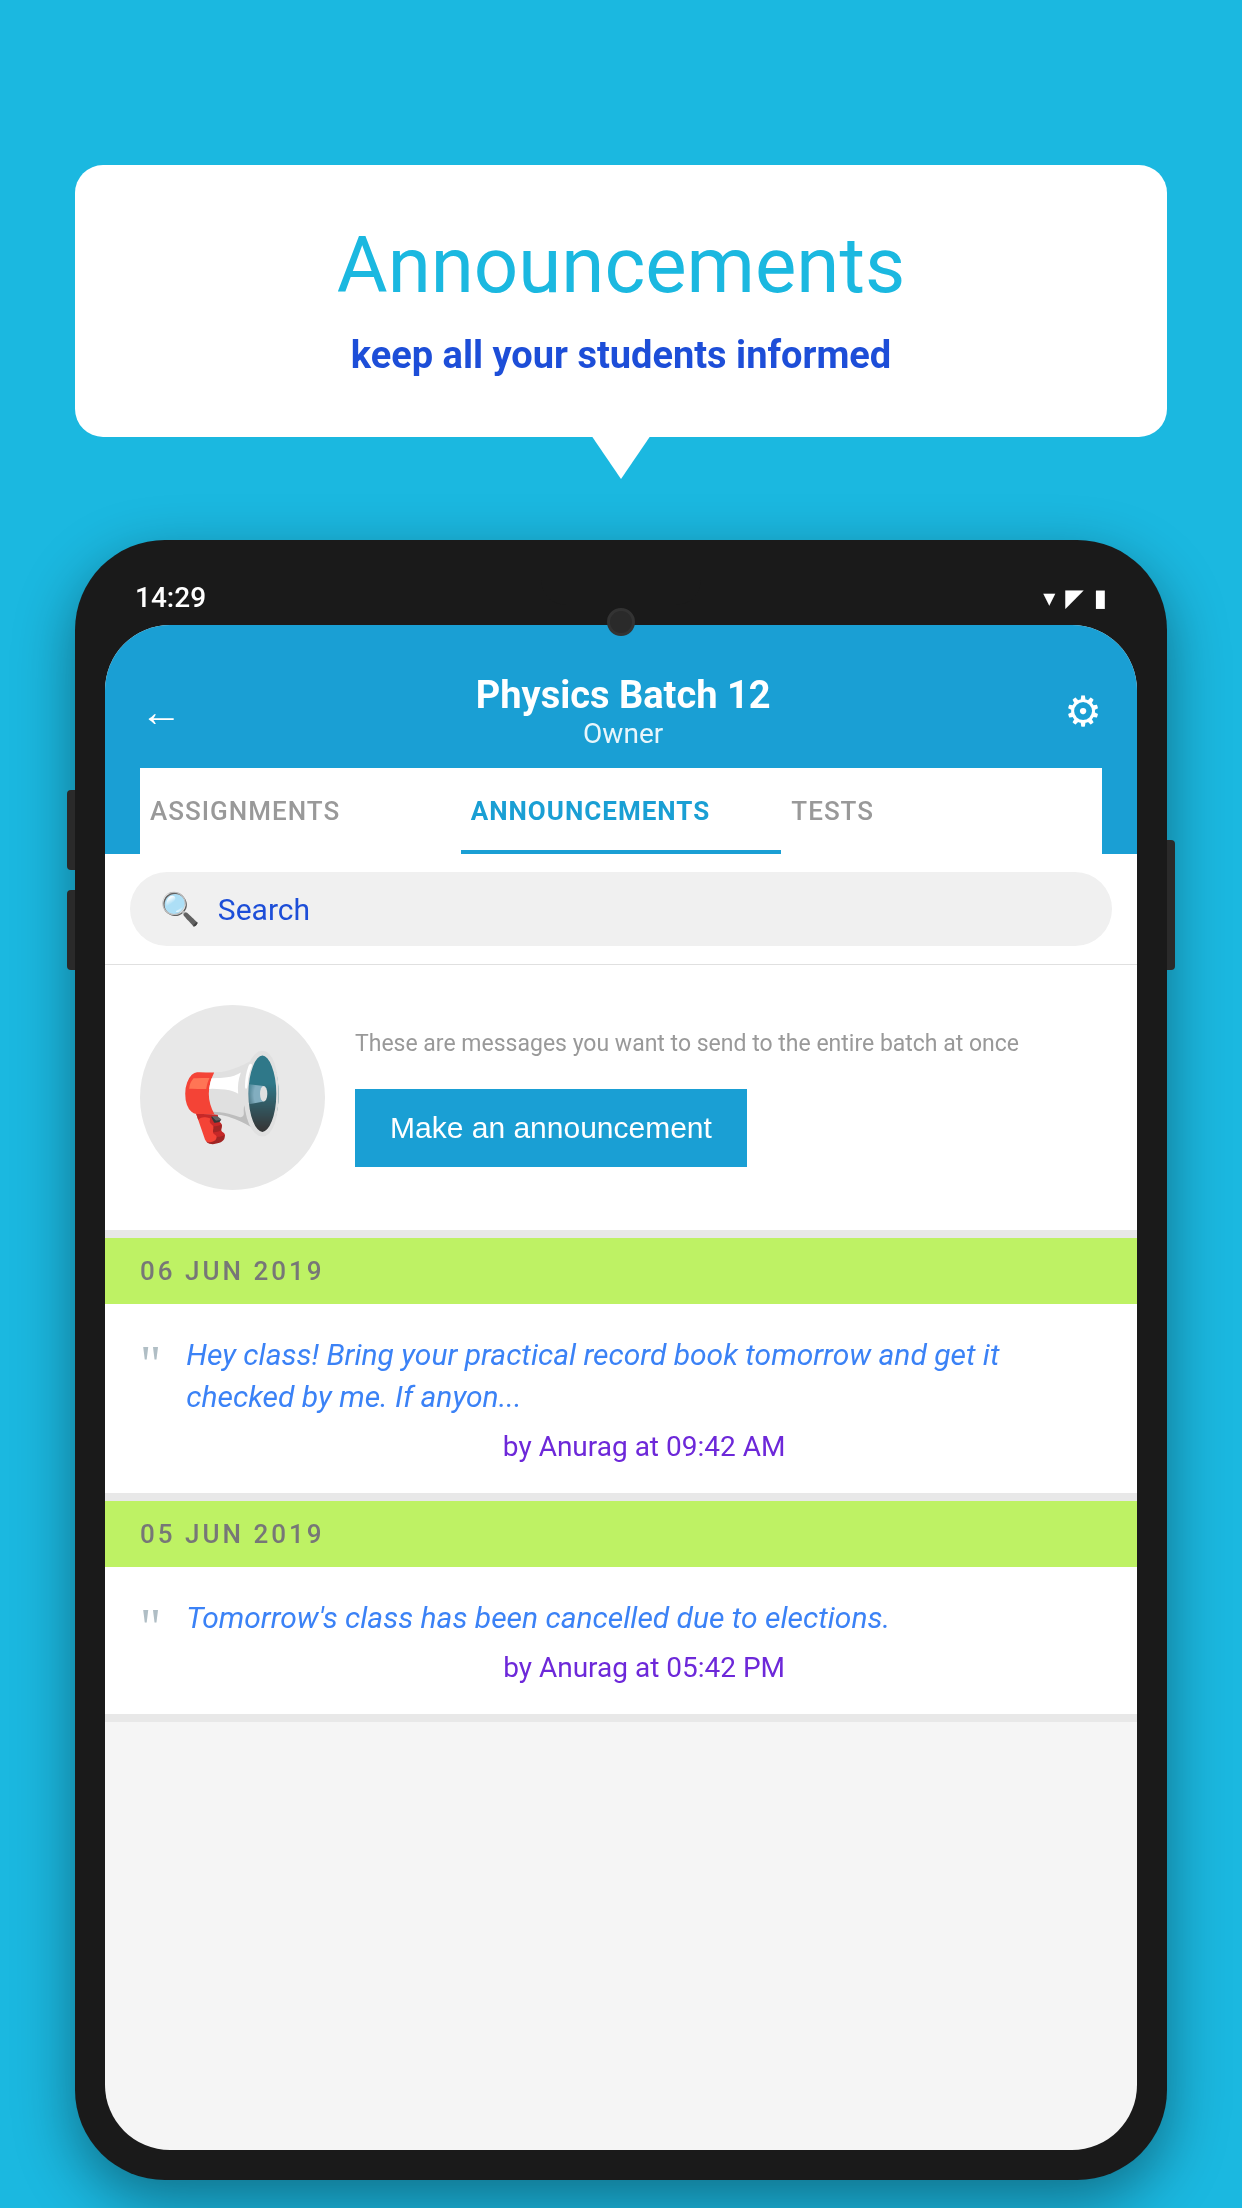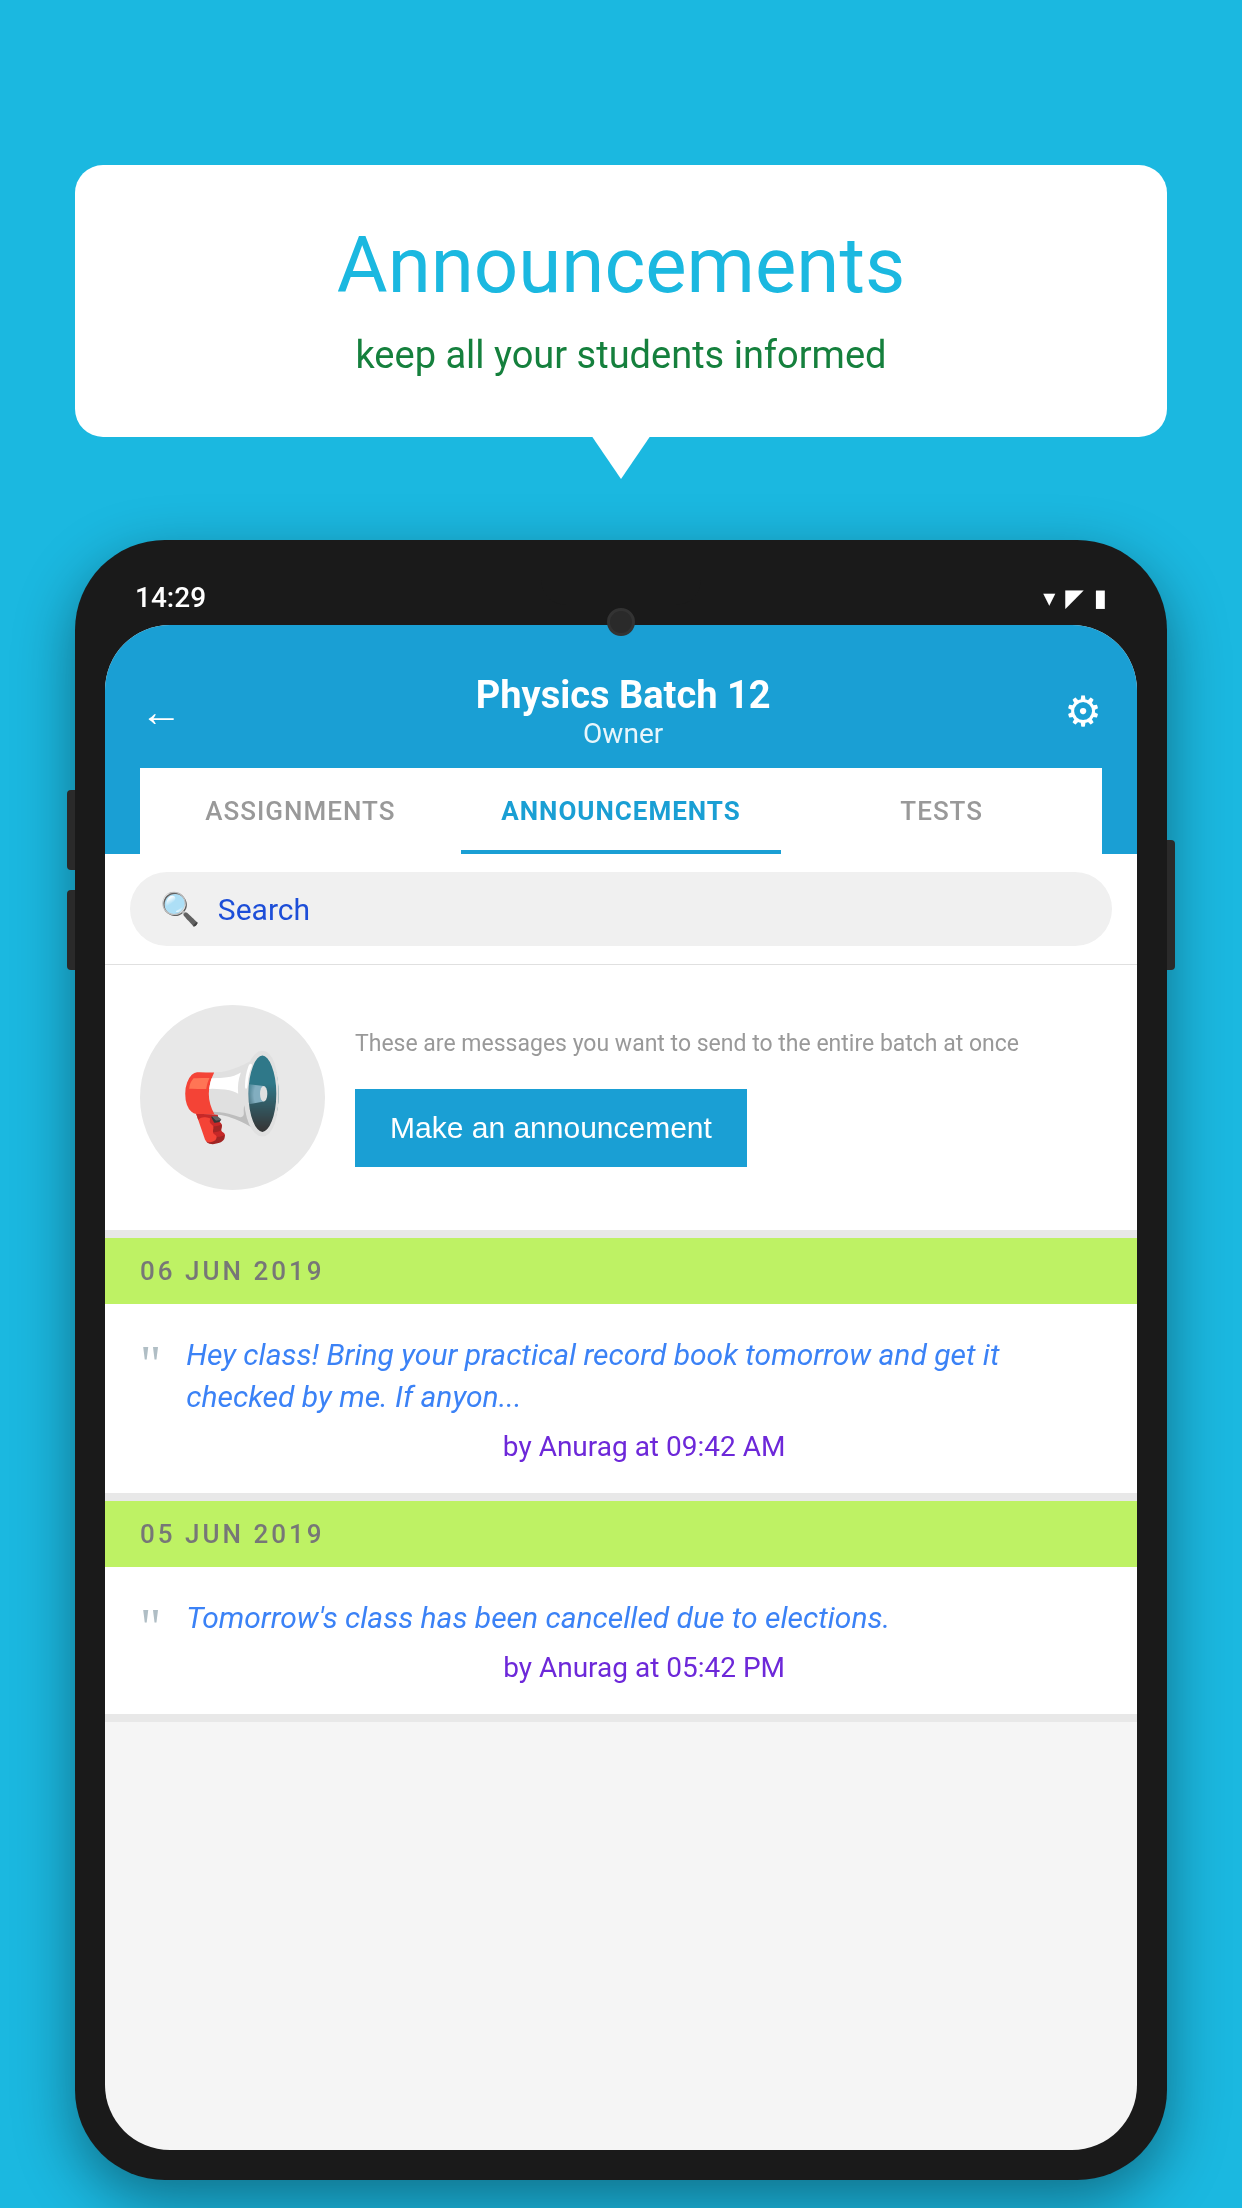--- a/index.html
+++ b/index.html
@@ -48,22 +48,22 @@
 
     .speech-bubble-title {
       font-size: 78px;
       color: #1bb8e0;
       font-weight: 400;
       margin-bottom: 22px;
     }
 
     .speech-bubble-subtitle {
       font-size: 38px;
-      color: #15803d;
-      font-weight: 400;
+      color: #1d4ed8;
+      font-weight: 700;
     }
 
     
     .phone-container {
       position: absolute;
       top: 540px;
       left: 75px;
       right: 75px;
       bottom: 0;
     }
@@ -187,21 +187,20 @@
     }
 
     
     .tabs-container {
       display: flex;
       background: white;
     }
 
     .tab {
       flex: 1;
-      text-align: center;
       padding: 28px 10px;
       font-size: 26px;
       color: #999;
       font-weight: 500;
       letter-spacing: 1px;
       cursor: pointer;
       position: relative;
     }
 
     .tab.active {

